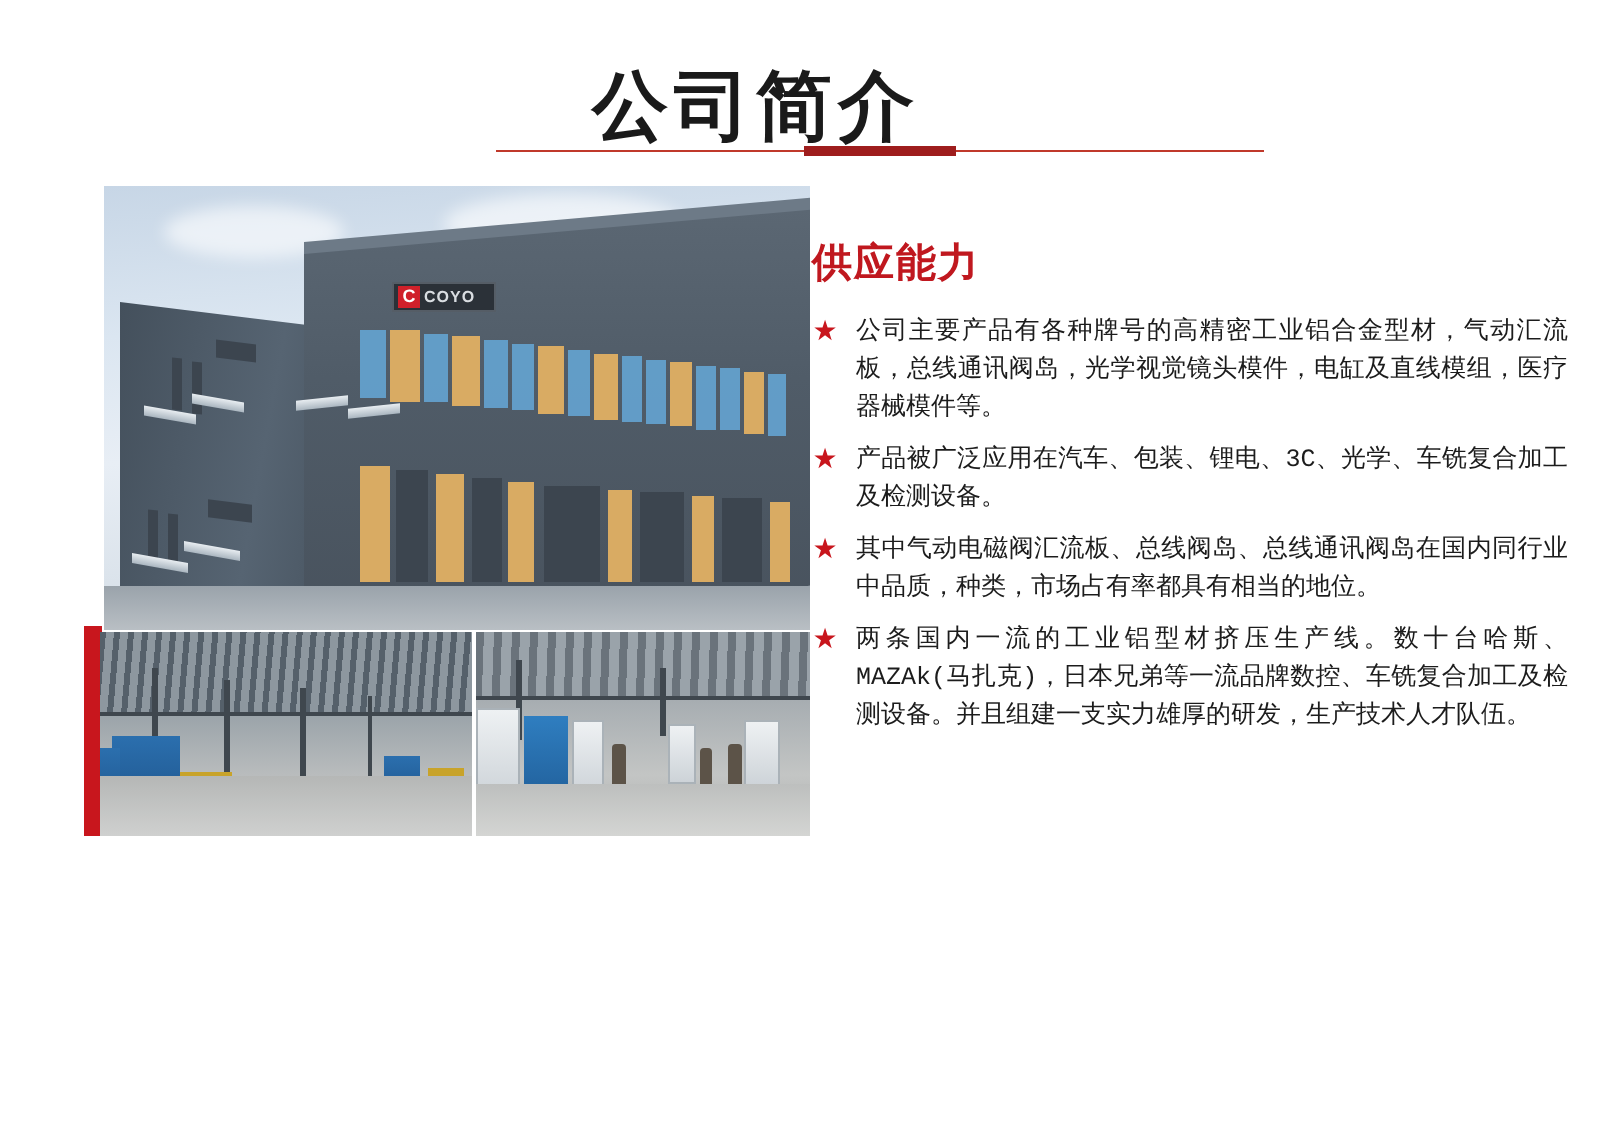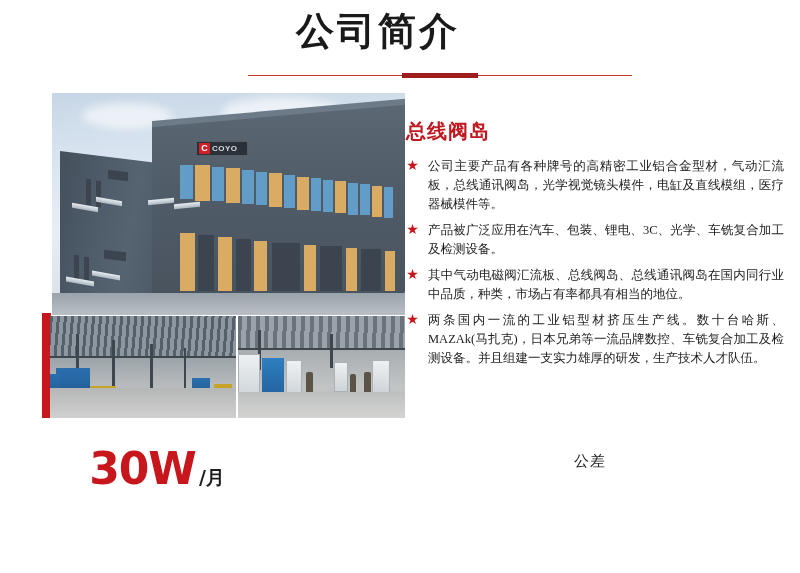--- a/index.html
+++ b/index.html
@@ -5,21 +5,21 @@
   * { margin:0; padding:0; box-sizing:border-box; }
   html, body {
     width:800px; height:573px;
     background:#ffffff;
     font-family:"Liberation Sans","DejaVu Sans",sans-serif;
     overflow:hidden;
   }
   .page { position:relative; width:800px; height:573px; background:#fff; }
 
   
-  .title-block { position:absolute; left:0; top:8px; width:756px; text-align:center; }
+  .title-block { position:absolute; left:0; top:30px; width:756px; text-align:center; }
   .title-text {
     font-size:38px; font-weight:bold; color:#1a1a1a;
     letter-spacing:3px; line-height:1.25;
     font-family:"DejaVu Sans","Liberation Sans",sans-serif;
   }
   .divider-wrap { position:absolute; left:248px; top:72px; width:384px; height:8px; }
   .divider-line {
     position:absolute; left:0; top:3px; width:384px; height:1px;
     background:#c0392b;
   }
@@ -130,21 +130,21 @@
     font-family:"DejaVu Sans","Liberation Sans",sans-serif;
   }
   .bullets { margin-top:12px; }
   .bullet { position:relative; padding-left:22px; margin-bottom:7px; }
   .star {
     position:absolute; left:0; top:2px; width:13px; height:13px;
     color:#c8161d; font-size:14px; line-height:13px; text-align:center;
   }
   .bullet-text {
     font-size:12.5px; line-height:1.52; color:#1c1c1c; text-align:justify;
-    font-family:Liberation Serif, serif;
+    font-family:Liberation Mono, monospace;
   }
 
   
   .stats { position:absolute; left:0; top:443px; width:800px; height:90px; }
   .stat { position:absolute; text-align:center; }
   .stat-1 { left:42px;  width:230px; }
   .stat-2 { left:262px; width:180px; }
   .stat-3 { left:440px; width:300px; }
   .stat-value {
     white-space:nowrap;
@@ -272,21 +272,21 @@
       <div class="cnc-person" style="left:112px;top:58px;width:6px;height:20px;"></div>
       <div class="cnc-person" style="left:126px;top:56px;width:7px;height:24px;"></div>
       <div class="cnc-crate" style="left:40px;top:80px;width:18px;height:12px;"></div>
       <div class="cnc-crate" style="left:62px;top:82px;width:16px;height:10px;"></div>
       <div class="cnc-crate" style="left:118px;top:80px;width:16px;height:11px;"></div>
       <div class="cnc-floor"></div>
     </div>
   </div>
 
   <div class="about">
-    <div class="about-title">总线阀岛</div>
+    <div class="about-title">供应能力</div>
     <div class="bullets">
 
       <div class="bullet">
         <span class="star">★</span>
         <div class="bullet-text">公司主要产品有各种牌号的高精密工业铝合金型材，气动汇流板，总线通讯阀岛，光学视觉镜头模件，电缸及直线模组，医疗器械模件等。</div>
       </div>
 
       <div class="bullet">
         <span class="star">★</span>
         <div class="bullet-text">产品被广泛应用在汽车、包装、锂电、3C、光学、车铣复合加工及检测设备。</div>
@@ -301,25 +301,21 @@
         <span class="star">★</span>
         <div class="bullet-text">两条国内一流的工业铝型材挤压生产线。数十台哈斯、MAZAk(马扎克)，日本兄弟等一流品牌数控、车铣复合加工及检测设备。并且组建一支实力雄厚的研发，生产技术人才队伍。</div>
       </div>
 
     </div>
   </div>
 
   <div class="stats">
 
     <div class="stat stat-1">
-      <div class="stat-value">
-        <span class="stat-big">30W</span><span class="stat-unit">/月</span>
-      </div>
     </div>
 
 
     <div class="stat stat-3">
-      <div class="stat-label">公差</div>
     </div>
 
   </div>
 
 </div>
 
 </body></html>

